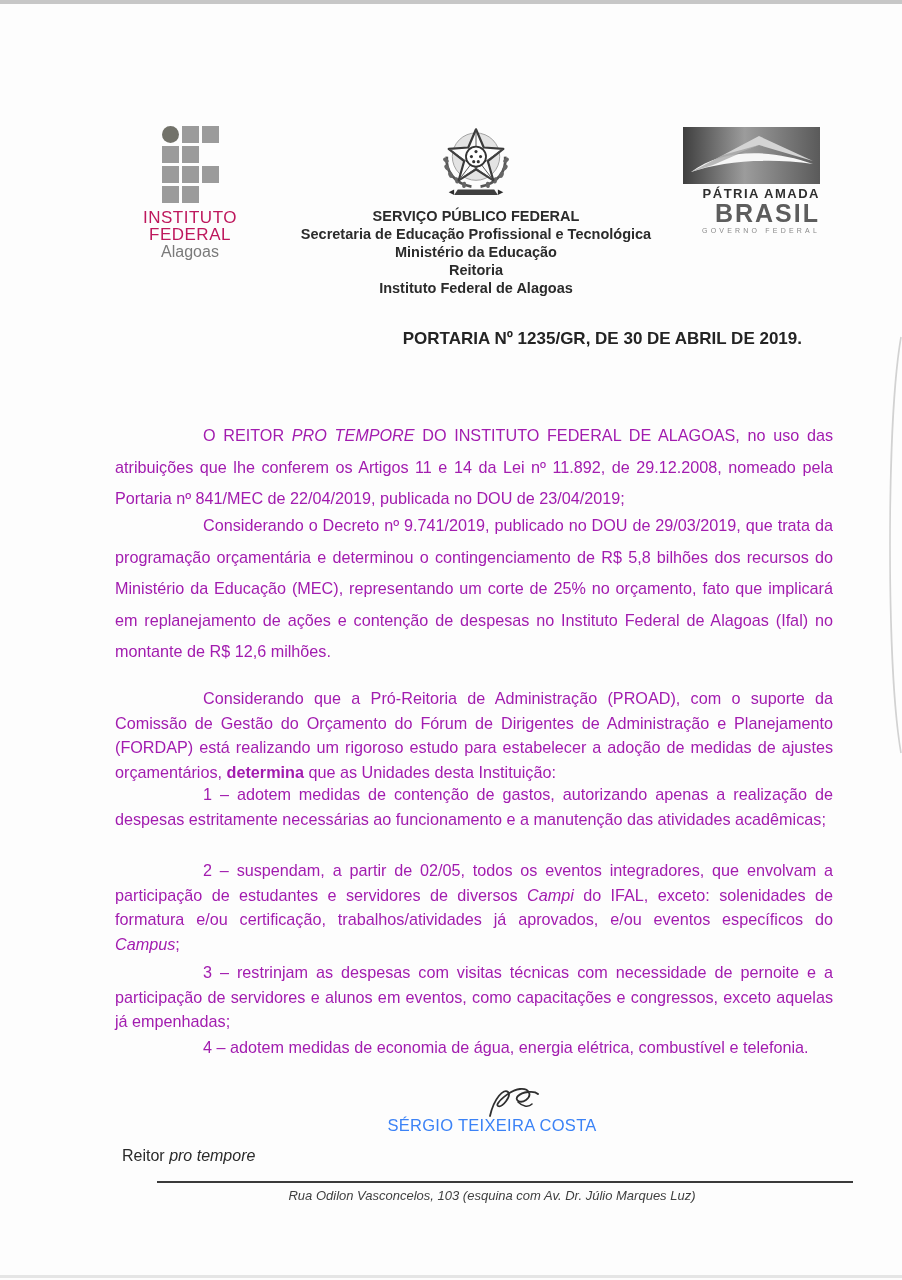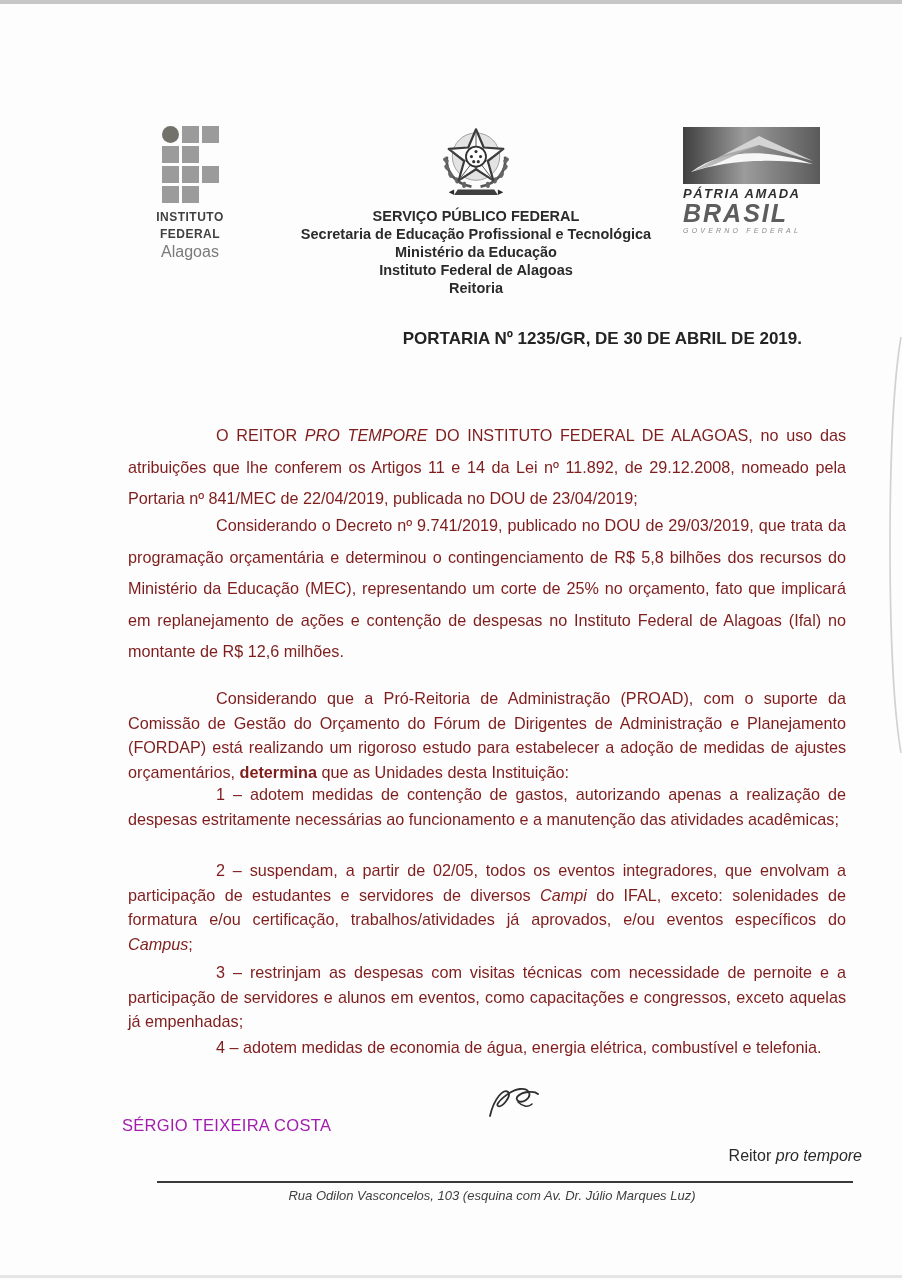--- a/index.html
+++ b/index.html
@@ -13,55 +13,55 @@
   .scan-strip-bottom{position:absolute;top:1275px;left:0;width:902px;height:3px;background:#e5e5e5;}
   .scan-curve{position:absolute;top:335px;right:0;width:14px;height:420px;}
 
   
   .header{position:absolute;top:0;left:0;width:902px;}
   .if-block{position:absolute;top:126px;left:130px;width:120px;text-align:center;}
   .if-grid{display:grid;grid-template-columns:repeat(3,17px);grid-auto-rows:17px;gap:3px;width:57px;margin:0 auto;}
   .if-cell{background:#9b9b9b;}
   .if-cell.dot{background:#72726a;border-radius:50%;}
   .if-cell.empty{background:transparent;}
-  .if-line1,.if-line2{font-weight:bold;font-size:12px;letter-spacing:.5px;color:#404040;line-height:17px;}
+  .if-line1,.if-line2{font-weight:normal;font-size:17px;letter-spacing:.5px;color:#be185d;line-height:17px;}
   .if-line1{margin-top:6px;}
   .if-line3{font-size:16px;color:#7a7a7a;line-height:16px;margin-top:1px;}
 
   .center-block{position:absolute;top:122px;left:266px;width:420px;text-align:center;}
   .coat{display:block;margin:0 auto;}
   .center-lines{margin-top:3px;font-weight:bold;font-size:14.5px;line-height:18px;color:#2b2b2b;}
 
-  .gov-block{position:absolute;top:127px;left:683px;width:137px;text-align:left;font-style:italic;}
+  .gov-block{position:absolute;top:127px;left:683px;width:137px;text-align:right;}
   .gov-flag{display:block;}
   .gov-patria{font-weight:bold;font-size:13px;letter-spacing:1.5px;color:#2e2e2e;line-height:14px;margin-top:3px;}
   .gov-brasil{font-weight:bold;font-size:25px;letter-spacing:2px;color:#5d5d5d;line-height:24px;}
   .gov-governo{font-size:7px;letter-spacing:3.2px;color:#8a8a8a;line-height:9px;margin-top:1px;}
 
   
   .doc-title{
     position:absolute;top:329px;left:122px;width:680px;
     text-align:right;font-weight:bold;font-size:17px;color:#232323;
   }
 
   
   .para{
-    position:absolute;left:128px;width:718px;margin:0;
-    text-align:justify;font-size:16.2px;color:#7f1d1d;
+    position:absolute;left:115px;width:718px;margin:0;
+    text-align:justify;font-size:16.2px;color:#a21caf;
     text-indent:88px;
   }
   .para.wide{line-height:31.5px;}
   .para.tight{line-height:24.6px;margin-top:32px;}
   .para b{font-weight:bold;}
   .para i{font-style:italic;}
 
   
   .sig-squiggle{position:absolute;top:1086px;left:488px;}
-  .sig-name{position:absolute;top:1116px;left:122px;width:740px;font-size:16.5px;color:#a21caf;letter-spacing:.3px;}
-  .sig-role{position:absolute;top:1147px;left:122px;width:740px;text-align:right;font-size:16px;color:#2a2a2a;}
+  .sig-name{position:absolute;top:1116px;left:122px;width:740px;text-align:center;font-size:16.5px;color:#3b82f6;letter-spacing:.3px;}
+  .sig-role{position:absolute;top:1147px;left:122px;width:740px;text-align:left;font-size:16px;color:#2a2a2a;}
   .sig-role i{font-style:italic;}
 
   
   .footer-rule{position:absolute;top:1181px;left:157px;width:696px;border-top:2px solid #3a3a3a;}
   .footer-text{position:absolute;top:1186px;left:122px;width:740px;text-align:center;font-size:13px;line-height:19px;color:#3f3f3f;font-style:italic;}
 </style>
 </head>
 <body>
 
 <div class="scan-strip-top"></div>
@@ -124,22 +124,22 @@
         <circle cx="52.5" cy="43.5" r="1.7"></circle>
       </g>
 
       <path d="M30,74 L70,74 L74,80 L26,80 Z" fill="#3f3f3f"></path>
       <path d="M26,80 L20,77 L26,74 Z M74,80 L80,77 L74,74 Z" fill="#2e2e2e"></path>
     </svg>
     <div class="center-lines">
       <div>SERVIÇO PÚBLICO FEDERAL</div>
       <div>Secretaria de Educação Profissional e Tecnológica</div>
       <div>Ministério da Educação</div>
+      <div>Reitoria</div>
       <div>Instituto Federal de Alagoas</div>
-      <div>Reitoria</div>
     </div>
   </div>
 
   <div class="gov-block">
     <svg class="gov-flag" width="137" height="57" viewBox="0 0 137 57">
       <defs>
         <linearGradient id="govbg" x1="0" y1="0" x2="1" y2="0">
           <stop offset="0" stop-color="#3f3f3f"></stop>
           <stop offset="0.45" stop-color="#9c9c9c"></stop>
           <stop offset="1" stop-color="#5a5a5a"></stop>

